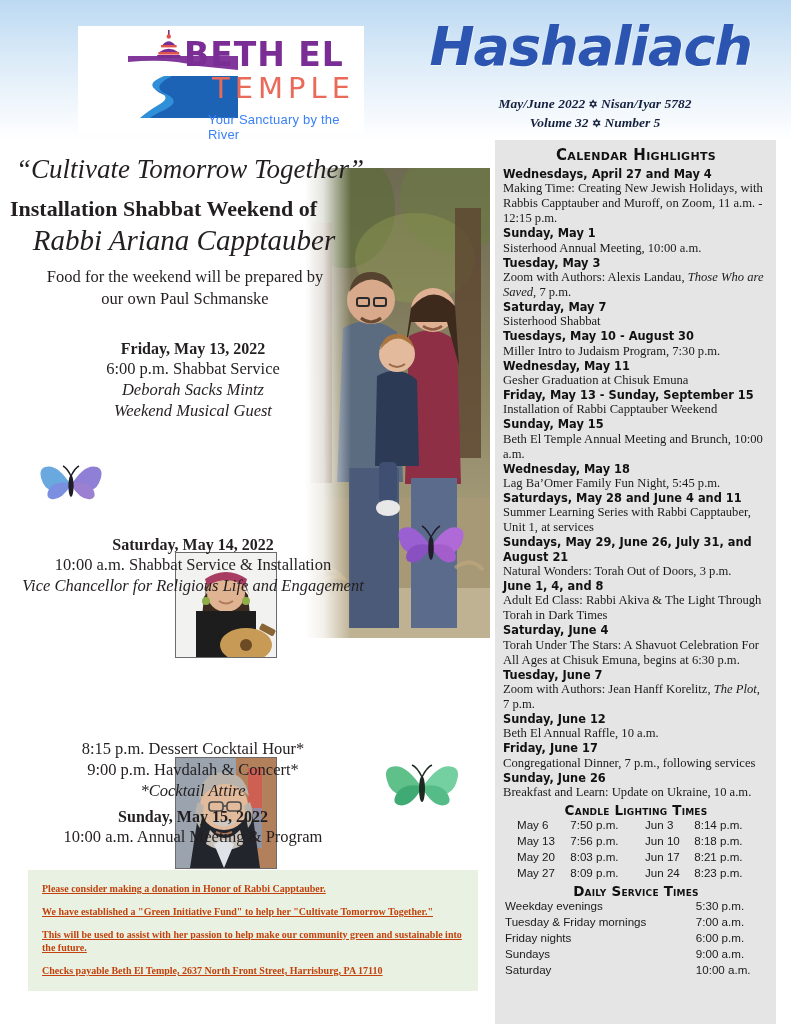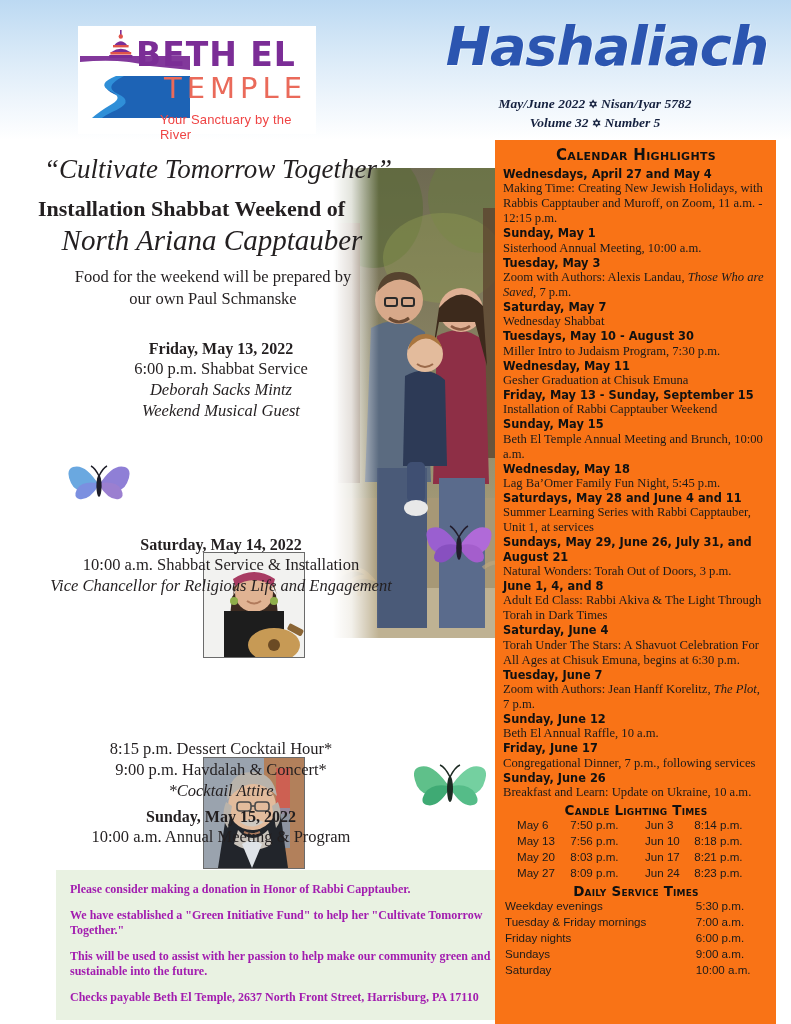--- a/index.html
+++ b/index.html
@@ -14,56 +14,57 @@
   .page{position:relative;width:791px;height:1024px;overflow:hidden;}
 
   
   .header{
     position:absolute;left:0;top:0;width:791px;height:140px;
     background:linear-gradient(to bottom,#bcd9f2 0%,#d6e8f7 35%,#eaf3fb 65%,#ffffff 100%);
   }
   .logo-box{
     position:absolute;left:78px;top:26px;width:238px;height:108px;
     background:#fff;
+    padding-left:48px;
   }
   .logo-inner{position:relative;width:100%;height:100%;}
   .dome{position:absolute;left:30px;top:4px;width:26px;height:30px;}
   .riverwrap{position:absolute;left:2px;top:30px;width:110px;height:62px;}
   .beth-el{
     position:absolute;left:58px;top:12px;
     font-family:"DejaVu Sans",sans-serif;font-weight:bold;
     font-size:33px;letter-spacing:1px;color:#7b2d96;line-height:1;
   }
   .temple{
     position:absolute;left:86px;top:48px;
     font-family:"DejaVu Sans",sans-serif;font-weight:400;
     font-size:29px;letter-spacing:5px;color:#ea6a5a;line-height:1;
   }
   .tagline{
     position:absolute;left:82px;top:86px;
     font-family:"Liberation Sans",sans-serif;font-size:13px;
-    color:#ef4444;letter-spacing:0.2px;
+    color:#3b82f6;letter-spacing:0.2px;
   }
   .masthead{
-    position:absolute;left:427px;top:20px;width:360px;text-align:center;
+    position:absolute;left:392px;top:20px;width:360px;text-align:right;
     font-family:"DejaVu Sans",sans-serif;font-weight:bold;font-style:italic;
     font-size:54px;color:#2b55b0;letter-spacing:-1px;line-height:1;
     text-shadow:1px 1px 0 rgba(255,255,255,0.5);
   }
   .issue-line{
     position:absolute;left:415px;width:360px;text-align:center;
     font-family:"Liberation Serif",serif;font-weight:bold;font-style:italic;
     font-size:13.5px;color:#15213f;
   }
   .issue-line.l1{top:96px;}
   .issue-line.l2{top:115px;}
   .star{font-style:normal;font-size:11px;}
 
   
-  .left{position:absolute;left:0;top:140px;width:474px;height:884px;background:#fff;margin-left:28px;}
+  .left{position:absolute;left:0;top:140px;width:474px;height:884px;background:#fff;}
 
   .cultivate{
     position:absolute;left:10px;top:14px;width:360px;text-align:center;
     font-family:"Liberation Serif",serif;font-style:italic;
     font-size:27px;color:#231f20;white-space:nowrap;
   }
   .install-line{
     position:absolute;left:10px;top:56px;width:350px;text-align:left;
     font-family:"Liberation Serif",serif;font-weight:bold;font-size:22px;color:#231f20;
   }
@@ -104,29 +105,29 @@
 
   
   .bfly{position:absolute;}
 
   
   .greenbox{
     position:absolute;left:28px;top:730px;width:450px;
     background:#e9f2e2;padding:12px 14px 14px 14px;box-sizing:border-box;
   }
   .gb-p{
-    font-family:"Liberation Serif",serif;font-weight:bold;font-size:12px;
-    color:#a21caf;line-height:1.3;margin:0 0 10px 0;
+    font-family:"Liberation Serif",serif;font-weight:bold;font-size:10px;
+    color:#c2410c;line-height:1.3;margin:0 0 10px 0;text-decoration:underline;
   }
   .gb-p:last-child{margin-bottom:0;}
 
   
   .side{
     position:absolute;left:495px;top:140px;width:281px;height:884px;
-    background:#f97316;
+    background:#e5e5e5;
   }
   .side-pad{padding:6px 7px 0 8px;}
   .cal-title{
     text-align:center;font-family:"DejaVu Sans",sans-serif;font-weight:bold;
     font-size:15px;color:#111;letter-spacing:0.3px;
     font-variant:small-caps;margin-bottom:3px;
   }
   .cal-item{margin-bottom:0px;}
   .cal-date{
     font-family:"DejaVu Sans",sans-serif;font-weight:bold;font-size:11.4px;
@@ -240,21 +241,21 @@
         <ellipse cx="83" cy="340" rx="12" ry="8" fill="#e8e8e8"></ellipse>
 
         <path d="M6 408 q18 -14 32 2 q-14 -4 -22 6 q12 2 10 12" fill="none" stroke="#bfa87e" stroke-width="4" opacity="0.75"></path>
         <path d="M150 400 q16 -12 28 2" fill="none" stroke="#bfa87e" stroke-width="4" opacity="0.6"></path>
       </svg>
       <div class="fp-fade"></div>
     </div>
 
     <div class="cultivate">“Cultivate Tomorrow Together”</div>
     <div class="install-line">Installation Shabbat Weekend of</div>
-    <div class="rabbi-name">North Ariana Capptauber</div>
+    <div class="rabbi-name">Rabbi Ariana Capptauber</div>
     <div class="food-note">
       <span>Food for the weekend will be prepared by</span><br>
       <span>our own Paul Schmanske</span>
     </div>
 
     <div class="ev-block fri">
       <div class="ev-date">Friday, May 13, 2022</div>
       <div class="ev-line">6:00 p.m. Shabbat Service</div>
       <div class="ev-ital">Deborah Sacks Mintz</div>
       <div class="ev-ital">Weekend Musical Guest</div>
@@ -364,21 +365,21 @@
           <div class="cal-item">
             <div class="cal-date">Sunday, May 1</div>
             <div class="cal-desc">Sisterhood Annual Meeting, 10:00 a.m.</div>
           </div>
           <div class="cal-item">
             <div class="cal-date">Tuesday, May 3</div>
             <div class="cal-desc">Zoom with Authors: Alexis Landau, <i>Those Who are Saved</i>, 7 p.m.</div>
           </div>
           <div class="cal-item">
             <div class="cal-date">Saturday, May 7</div>
-            <div class="cal-desc">Wednesday Shabbat</div>
+            <div class="cal-desc">Sisterhood Shabbat</div>
           </div>
           <div class="cal-item">
             <div class="cal-date">Tuesdays, May 10 - August 30</div>
             <div class="cal-desc">Miller Intro to Judaism Program, 7:30 p.m.</div>
           </div>
           <div class="cal-item">
             <div class="cal-date">Wednesday, May 11</div>
             <div class="cal-desc">Gesher Graduation at Chisuk Emuna</div>
           </div>
           <div class="cal-item">

